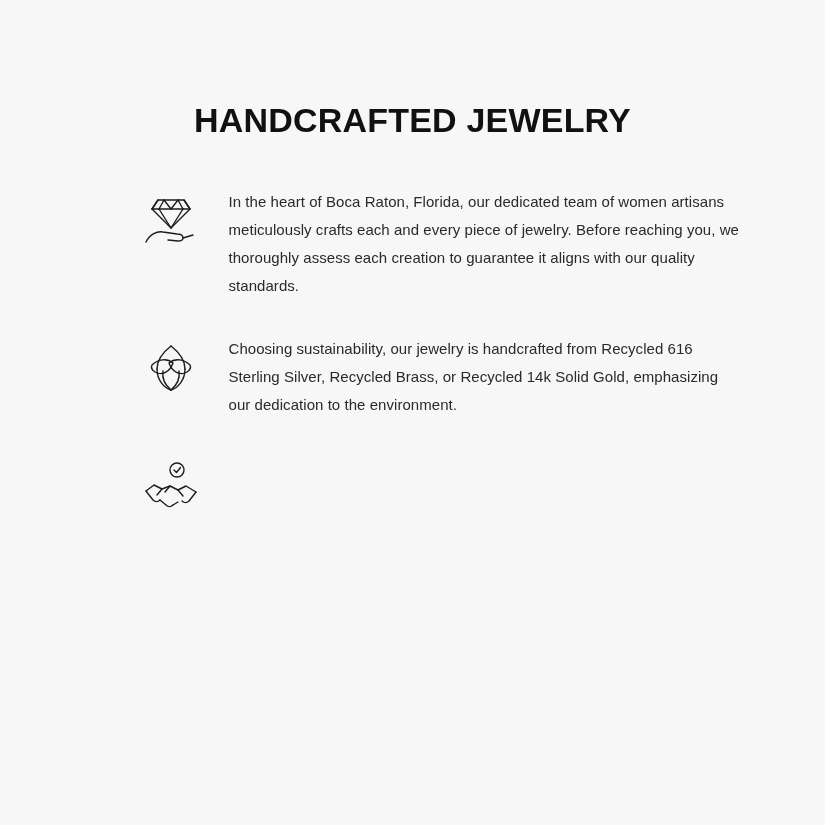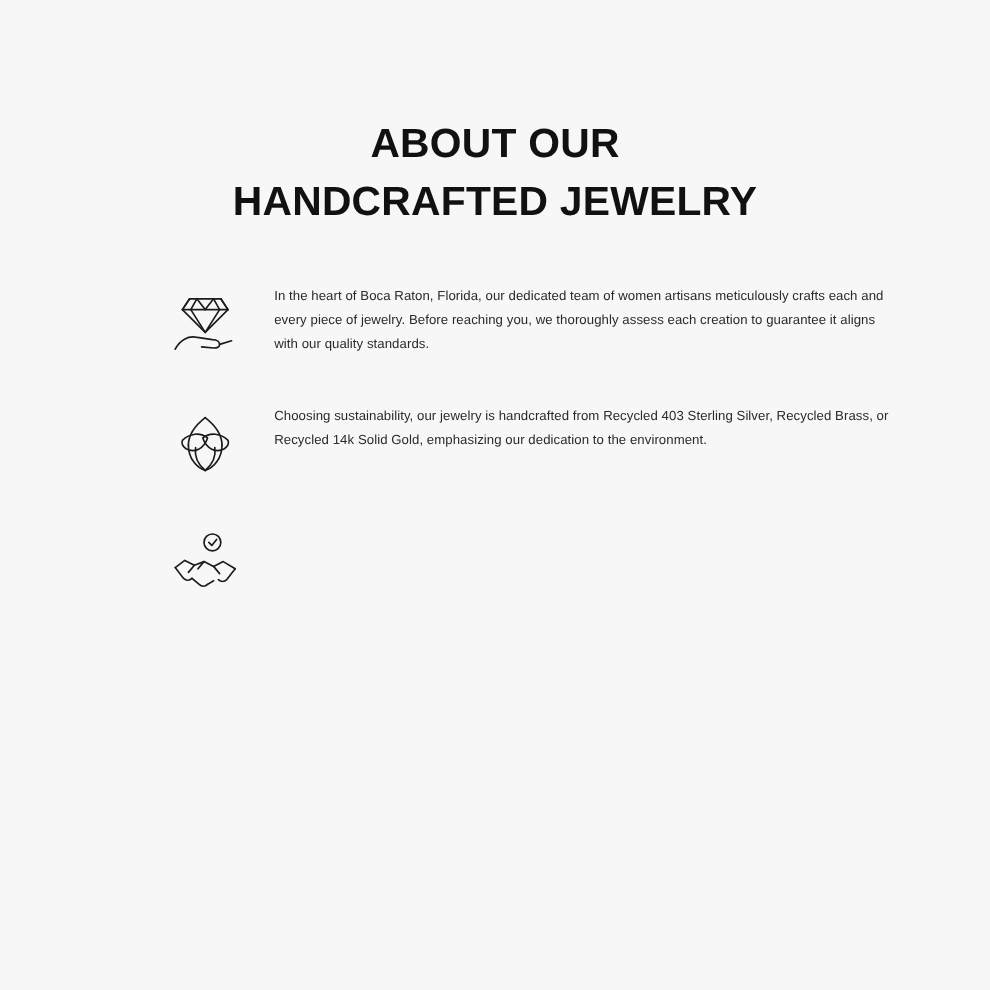--- a/index.html
+++ b/index.html
@@ -58,34 +58,33 @@
     display: flex;
     align-items: flex-start;
     justify-content: center;
     padding-top: 2px;
     box-sizing: border-box;
   }
   .feature-icon svg {
     display: block;
   }
   .feature-text {
-    font-size: 11px;
+    font-size: 15px;
     line-height: 1.85;
     color: #2a2a2a;
     letter-spacing: 0.05px;
     max-width: 530px;
   }
 </style>
 </head>
 <body>
 
 <div class="page">
 
   <h1 class="heading">
-    <span class="line">ABOUT OUR</span>
     <span class="line">HANDCRAFTED JEWELRY</span>
   </h1>
 
   <div class="features">
 
     <div class="feature">
       <div class="feature-icon">
         <svg width="62" height="62" viewBox="0 0 62 62" fill="none" stroke="#1c1c1c" stroke-width="1.4" stroke-linecap="round" stroke-linejoin="round">
           <polygon points="18,10 44,10 50,19 31,38 12,19"></polygon>
           <line x1="18" y1="10" x2="12" y2="19"></line>
@@ -111,21 +110,21 @@
           <path d="M31 9 C22 16 17 24 17 32"></path>
           <path d="M31 9 C40 16 45 24 45 32"></path>
           <path d="M17 32 C17 43 24 51 31 53"></path>
           <path d="M45 32 C45 43 38 51 31 53"></path>
           <path d="M12 28 C18 22 27 21 33 26 C30 35 22 39 15 35 C12 33 11 30 12 28 Z"></path>
           <path d="M50 28 C44 22 35 21 29 26 C32 35 40 39 47 35 C50 33 51 30 50 28 Z"></path>
           <path d="M31 53 C25 48 22 41 23 34"></path>
           <path d="M31 53 C37 48 40 41 39 34"></path>
         </svg>
       </div>
-      <div class="feature-text">Choosing sustainability, our jewelry is handcrafted from Recycled 403 Sterling Silver, Recycled Brass, or Recycled 14k Solid Gold, emphasizing our dedication to the environment.</div>
+      <div class="feature-text">Choosing sustainability, our jewelry is handcrafted from Recycled 616 Sterling Silver, Recycled Brass, or Recycled 14k Solid Gold, emphasizing our dedication to the environment.</div>
     </div>
 
     <div class="feature">
       <div class="feature-icon">
         <svg width="62" height="62" viewBox="0 0 62 62" fill="none" stroke="#1c1c1c" stroke-width="1.4" stroke-linecap="round" stroke-linejoin="round">
           <circle cx="37" cy="13" r="7"></circle>
           <polyline points="34,13 36.5,15.5 40.5,10.5"></polyline>
           <path d="M6 34 L14 28 L22 32 L30 29 L38 33 L46 29 L56 35"></path>
           <path d="M6 34 L13 43 C15 45 18 45 20 43"></path>
           <path d="M56 35 L49 44 C47 46 44 46 42 44"></path>

